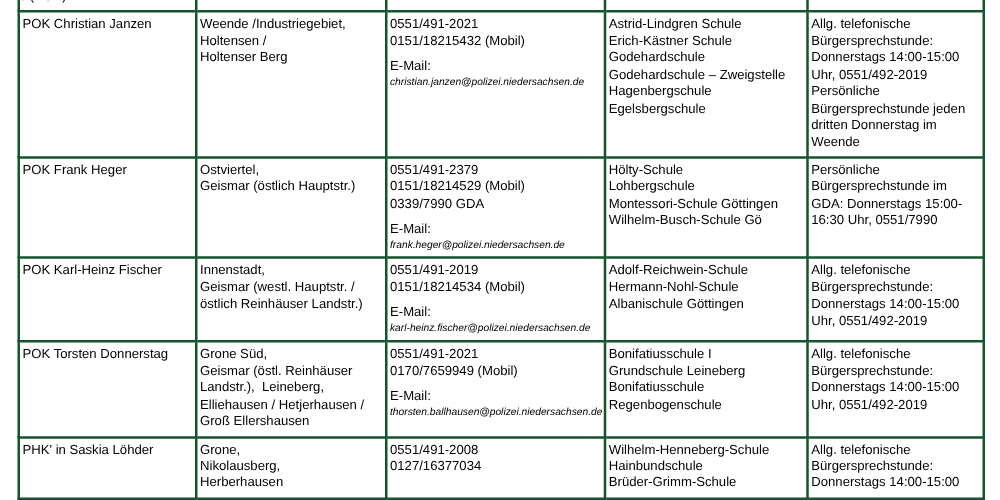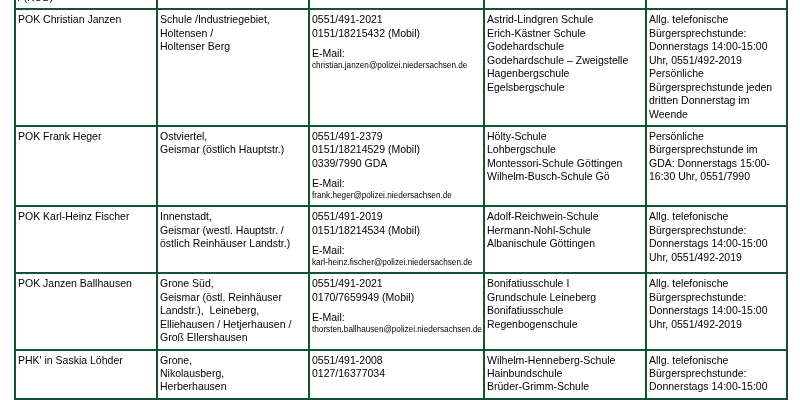--- a/index.html
+++ b/index.html
@@ -37,20 +37,21 @@
   col.c1 { width: 142px; }
   col.c2 { width: 152px; }
   col.c3 { width: 175px; }
   col.c4 { width: 162px; }
   col.c5 { width: 141px; }
 
   .cell-line { display: block; white-space: pre-wrap; }
   .cell-line.small {
     font-size: 8.2px;
     line-height: 1.3;
+    font-style: italic;
   }
   .cell-line.spacer {
     height: 7px;
   }
   .header-row td {
     padding-top: 0;
   }
 </style>
 </head>
 <body>
@@ -74,21 +75,21 @@
         <td></td>
         <td></td>
         <td></td>
       </tr>
 
       <tr>
         <td>
           <span class="cell-line">POK Christian Janzen</span>
         </td>
         <td>
-          <span class="cell-line">Schule /Industriegebiet,</span>
+          <span class="cell-line">Weende /Industriegebiet,</span>
           <span class="cell-line">Holtensen /</span>
           <span class="cell-line">Holtenser Berg</span>
         </td>
         <td>
           <span class="cell-line">0551/491-2021</span>
           <span class="cell-line">0151/18215432 (Mobil)</span>
           <span class="cell-line spacer"></span>
           <span class="cell-line">E-Mail:</span>
           <span class="cell-line small">christian.janzen@polizei.niedersachsen.de</span>
         </td>
@@ -166,21 +167,21 @@
         <td>
           <span class="cell-line">Allg. telefonische</span>
           <span class="cell-line">Bürgersprechstunde:</span>
           <span class="cell-line">Donnerstags 14:00-15:00</span>
           <span class="cell-line">Uhr, 0551/492-2019</span>
         </td>
       </tr>
 
       <tr>
         <td>
-          <span class="cell-line">POK Janzen Ballhausen</span>
+          <span class="cell-line">POK Torsten Donnerstag</span>
         </td>
         <td>
           <span class="cell-line">Grone Süd,</span>
           <span class="cell-line">Geismar (östl. Reinhäuser</span>
           <span class="cell-line">Landstr.),  Leineberg,</span>
           <span class="cell-line">Elliehausen / Hetjerhausen /</span>
           <span class="cell-line">Groß Ellershausen</span>
         </td>
         <td>
           <span class="cell-line">0551/491-2021</span>

